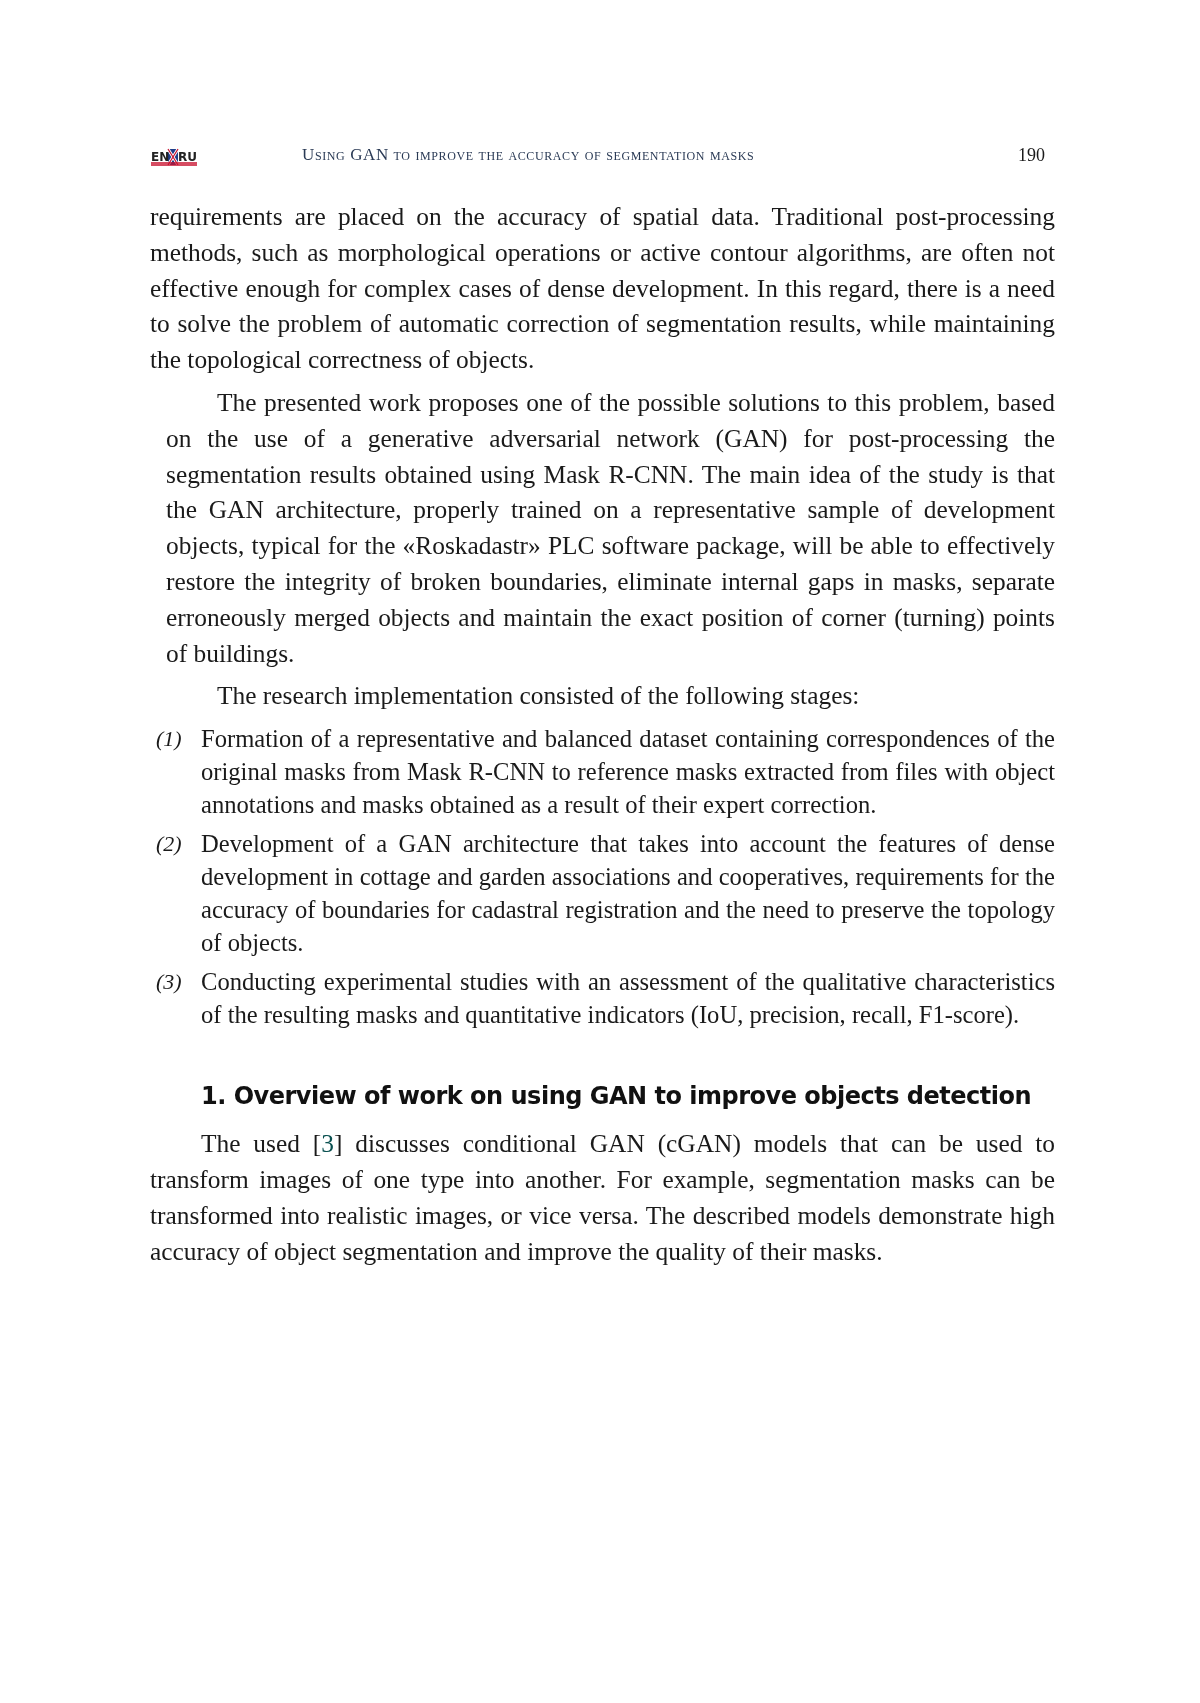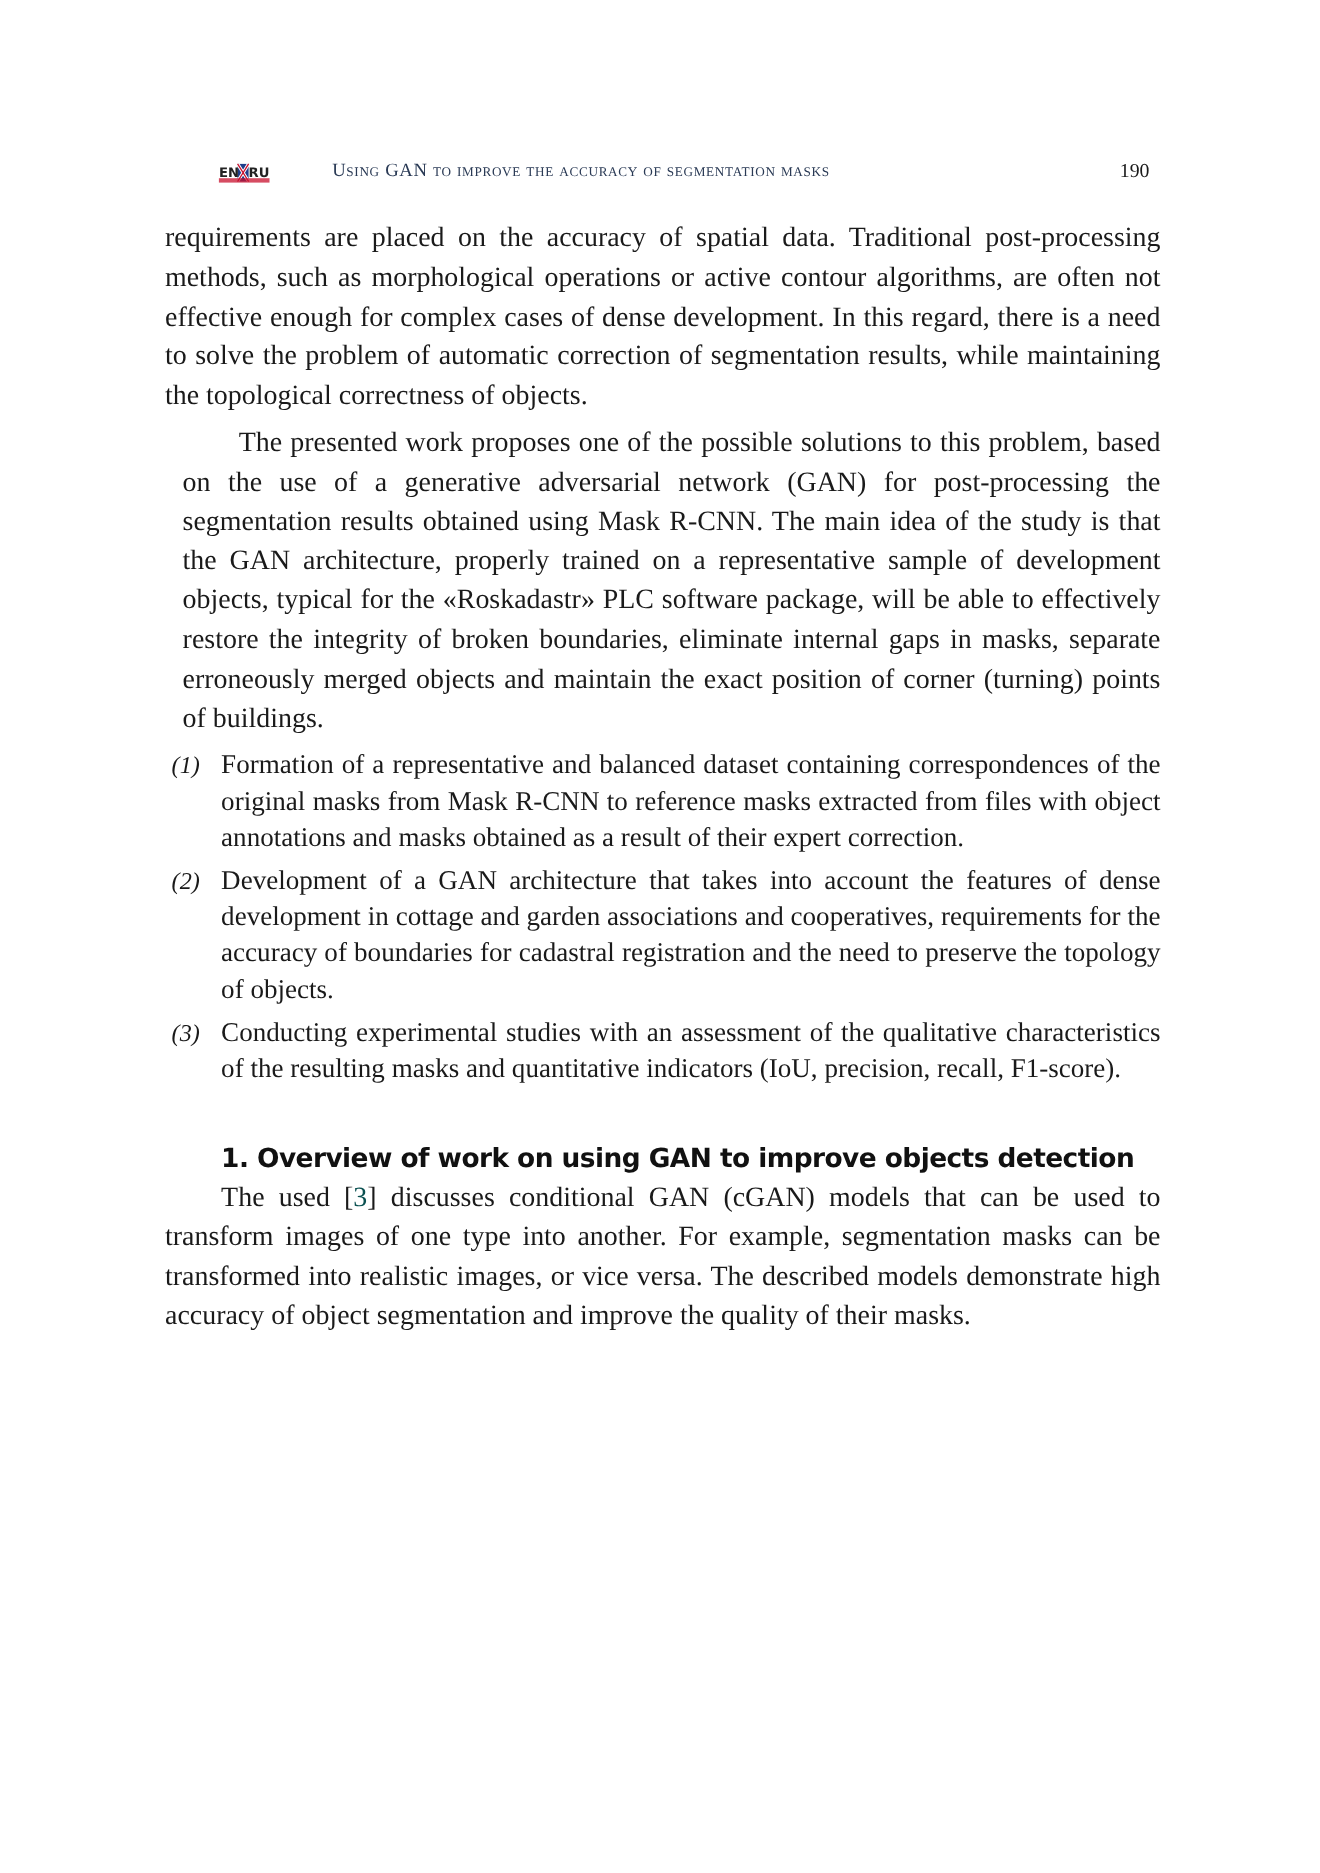--- a/index.html
+++ b/index.html
@@ -1,36 +1,36 @@
 <!DOCTYPE html>
 <html><head>
 <meta charset="utf-8">
 <style>
   html, body { margin: 0; padding: 0; background: #ffffff; }
   body { width: 1200px; height: 1703px; position: relative; overflow: hidden;
          font-family: "DejaVu Serif", "Liberation Serif", serif; color: #1a1a1a; }
   .header { position: absolute; top: 145px; left: 150px; width: 905px; height: 24px; }
-  .lang { position: absolute; left: 0; top: 2px; width: 48px; height: 20px; margin-left: 48px; }
+  .lang { position: absolute; left: 0; top: 2px; width: 48px; height: 20px; }
   .running-head { position: absolute; left: 150px; top: 0; font-size: 17px;
                   font-variant: small-caps; letter-spacing: 0.6px; color: #2a3a55;
                   font-family: "Liberation Serif", serif; }
   .page-num { position: absolute; right: 0; top: 0; font-size: 18px;
               font-family: "Liberation Serif", serif; }
   .body-text { position: absolute; left: 150px; top: 199px; width: 905px;
                font-family: "Liberation Serif", serif; font-size: 25.4px; line-height: 35.8px;
                text-align: justify; }
   p { margin: 0; }
   p.indent { text-indent: 51px; }
   p + p { margin-top: 7px; margin-left: 16px; }
   ol.stages { list-style: none; margin: 8px 0 0 0; padding: 0; }
   ol.stages li { position: relative; padding-left: 51px; font-size: 24.6px; line-height: 33px;
                  text-align: justify; margin-bottom: 6px; }
   ol.stages li .num { position: absolute; left: 6px; top: 0; font-style: italic; font-size: 22px; }
   h2.section { font-family: "DejaVu Sans", sans-serif; font-weight: bold; font-size: 24px;
-               margin: 49px 0 2px 51px; letter-spacing: -0.5px; color: #111; line-height: 32px; }
+               margin: 49px 0 14px 51px; letter-spacing: -0.5px; color: #111; line-height: 32px; }
   .cite { color: #0a5050; }
 </style>
 </head>
 <body>
 
 <div class="header" style="left:0; width:1055px;">
   <div class="lang" style="left:150px;">
     <svg width="48" height="20" viewBox="0 0 48 20">
       <rect x="0" y="0" width="48" height="20" fill="#ffffff"></rect>
       <rect x="18" y="2" width="10" height="16" fill="#1f3d8a"></rect>
@@ -41,20 +41,21 @@
       <text x="28" y="14" font-family="DejaVu Sans, sans-serif" font-size="12" font-weight="bold" fill="#222">RU</text>
     </svg>
   </div>
   <div class="running-head" style="left:302px;text-align:center;">Using GAN to improve the accuracy of segmentation masks</div>
   <div class="page-num" style="left:1018px; right:auto;">190</div>
 </div>
 
 <div class="body-text">
   <p>requirements are placed on the accuracy of spatial data. Traditional post-processing methods, such as morphological operations or active contour algorithms, are often not effective enough for complex cases of dense development. In this regard, there is a need to solve the problem of automatic correction of segmentation results, while maintaining the topological correctness of objects.</p>
   <p class="indent">The presented work proposes one of the possible solutions to this problem, based on the use of a generative adversarial network (GAN) for post-processing the segmentation results obtained using Mask R-CNN. The main idea of the study is that the GAN architecture, properly trained on a representative sample of development objects, typical for the «Roskadastr» PLC software package, will be able to effectively restore the integrity of broken boundaries, eliminate internal gaps in masks, separate erroneously merged objects and maintain the exact position of corner (turning) points of buildings.</p>
+  <p class="indent">The research implementation consisted of the following stages:</p>
 
   <ol class="stages">
     <li>
       <span class="num">(1)</span>
       <span>Formation of a representative and balanced dataset containing correspondences of the original masks from Mask R-CNN to reference masks extracted from files with object annotations and masks obtained as a result of their expert correction.</span>
     </li>
     <li>
       <span class="num">(2)</span>
       <span>Development of a GAN architecture that takes into account the features of dense development in cottage and garden associations and cooperatives, requirements for the accuracy of boundaries for cadastral registration and the need to preserve the topology of objects.</span>
     </li>

